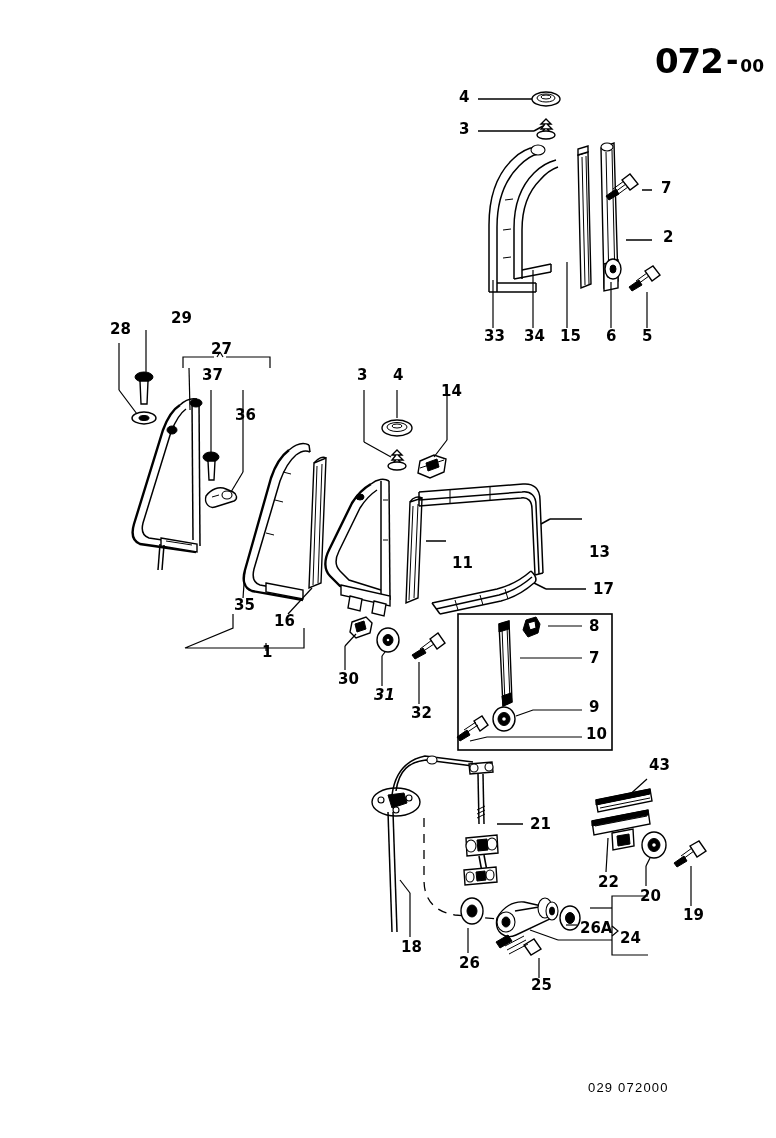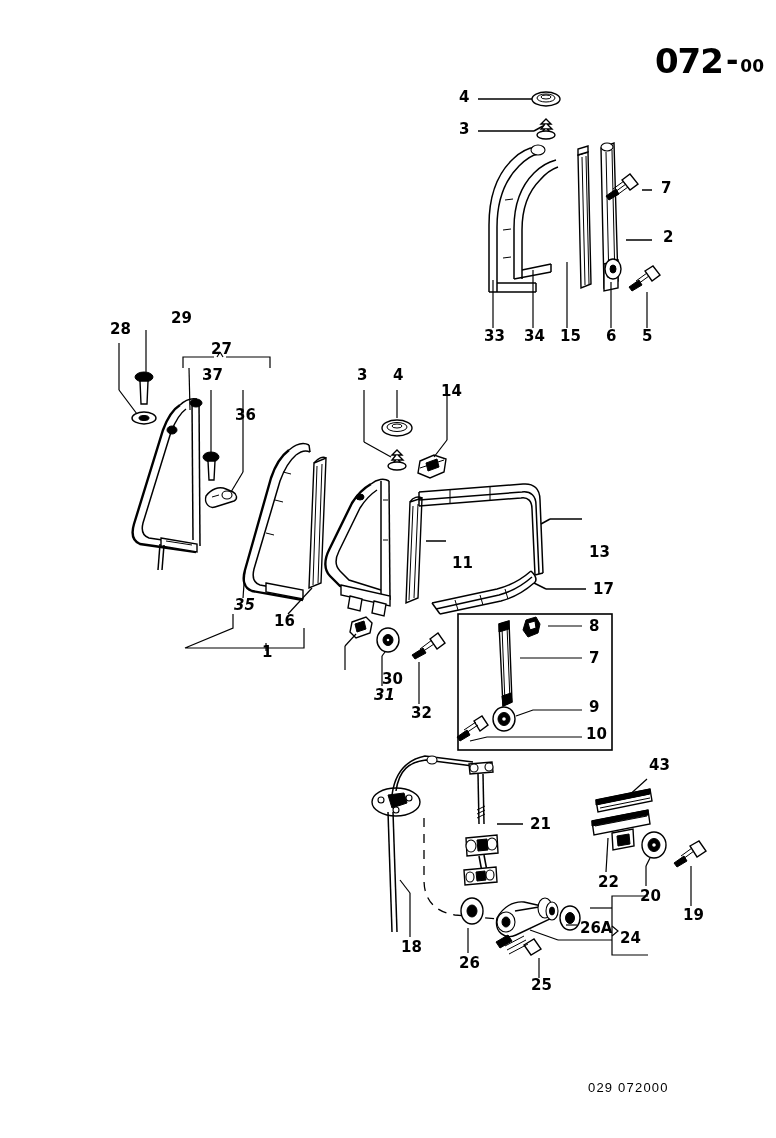--- a/index.html
+++ b/index.html
@@ -470,25 +470,25 @@
 
   <div class="cal" style="left:589px;top:512px;margin-top:33px;">13</div>
   <div class="cal" style="left:452px;top:533px;margin-top:23px;">11</div>
   <div class="cal" style="left:593px;top:582px;">17</div>
 
   <div class="cal" style="left:589px;top:619px;">8</div>
   <div class="cal" style="left:589px;top:651px;">7</div>
   <div class="cal" style="left:589px;top:700px;">9</div>
   <div class="cal" style="left:586px;top:727px;">10</div>
 
-  <div class="cal" style="left:234px;top:598px;font-style:italic;">35</div>
+  <div class="cal" style="left:234px;top:598px;">35</div>
   <div class="cal" style="left:274px;top:614px;">16</div>
   <div class="cal" style="left:262px;top:645px;">1</div>
 
-  <div class="cal" style="left:338px;top:672px;margin-left:44px;">30</div>
+  <div class="cal" style="left:338px;top:672px;">30</div>
   <div class="cal" style="left:374px;top:688px;font-style:italic;">31</div>
   <div class="cal" style="left:411px;top:706px;">32</div>
 
   <div class="cal" style="left:649px;top:758px;">43</div>
   <div class="cal" style="left:530px;top:817px;">21</div>
   <div class="cal" style="left:598px;top:875px;">22</div>
   <div class="cal" style="left:640px;top:889px;">20</div>
   <div class="cal" style="left:683px;top:908px;">19</div>
 
   <div class="cal" style="left:580px;top:921px;">26A</div>

